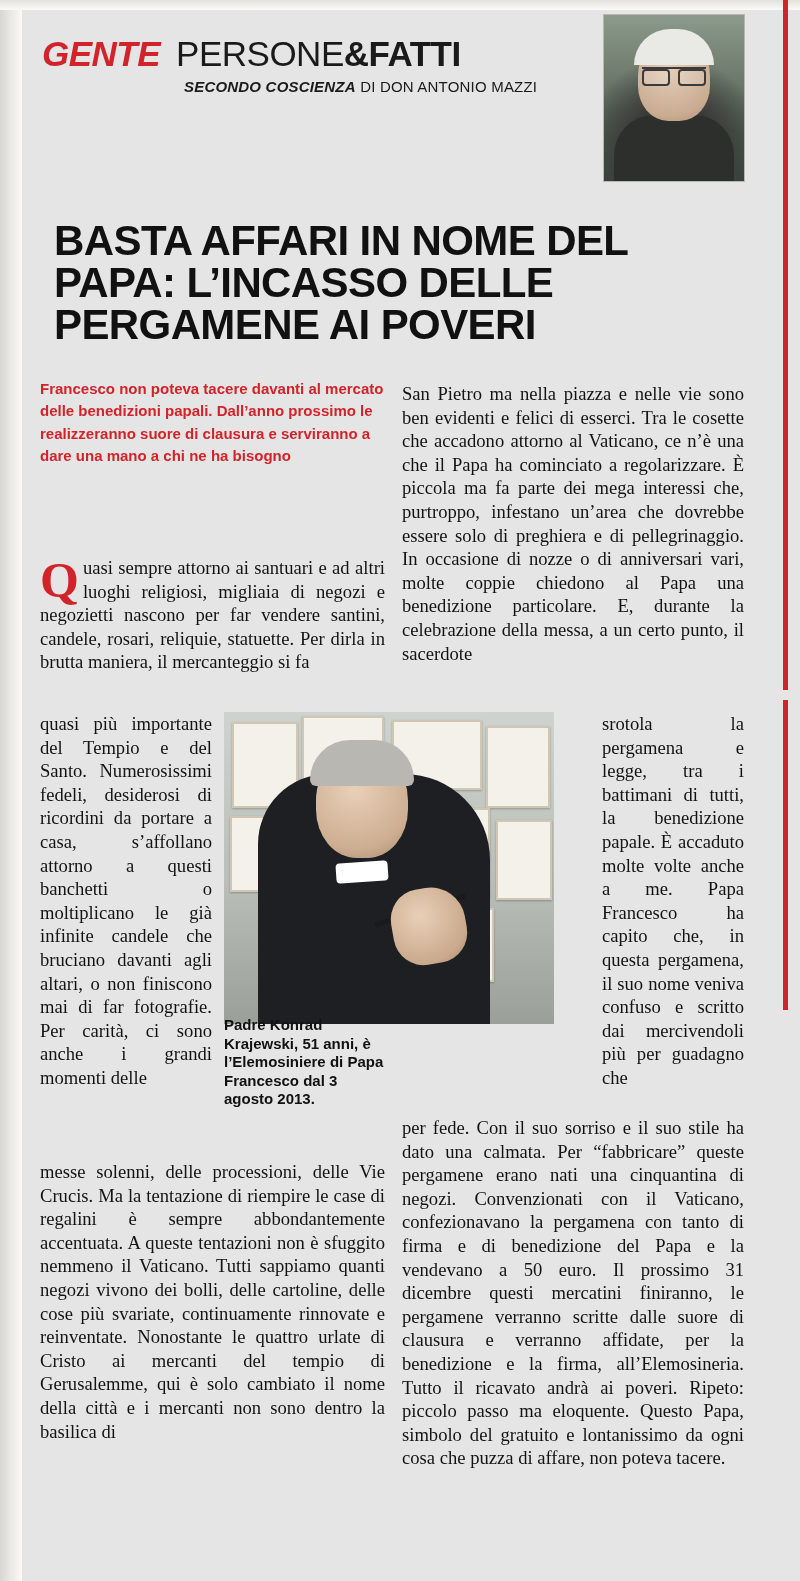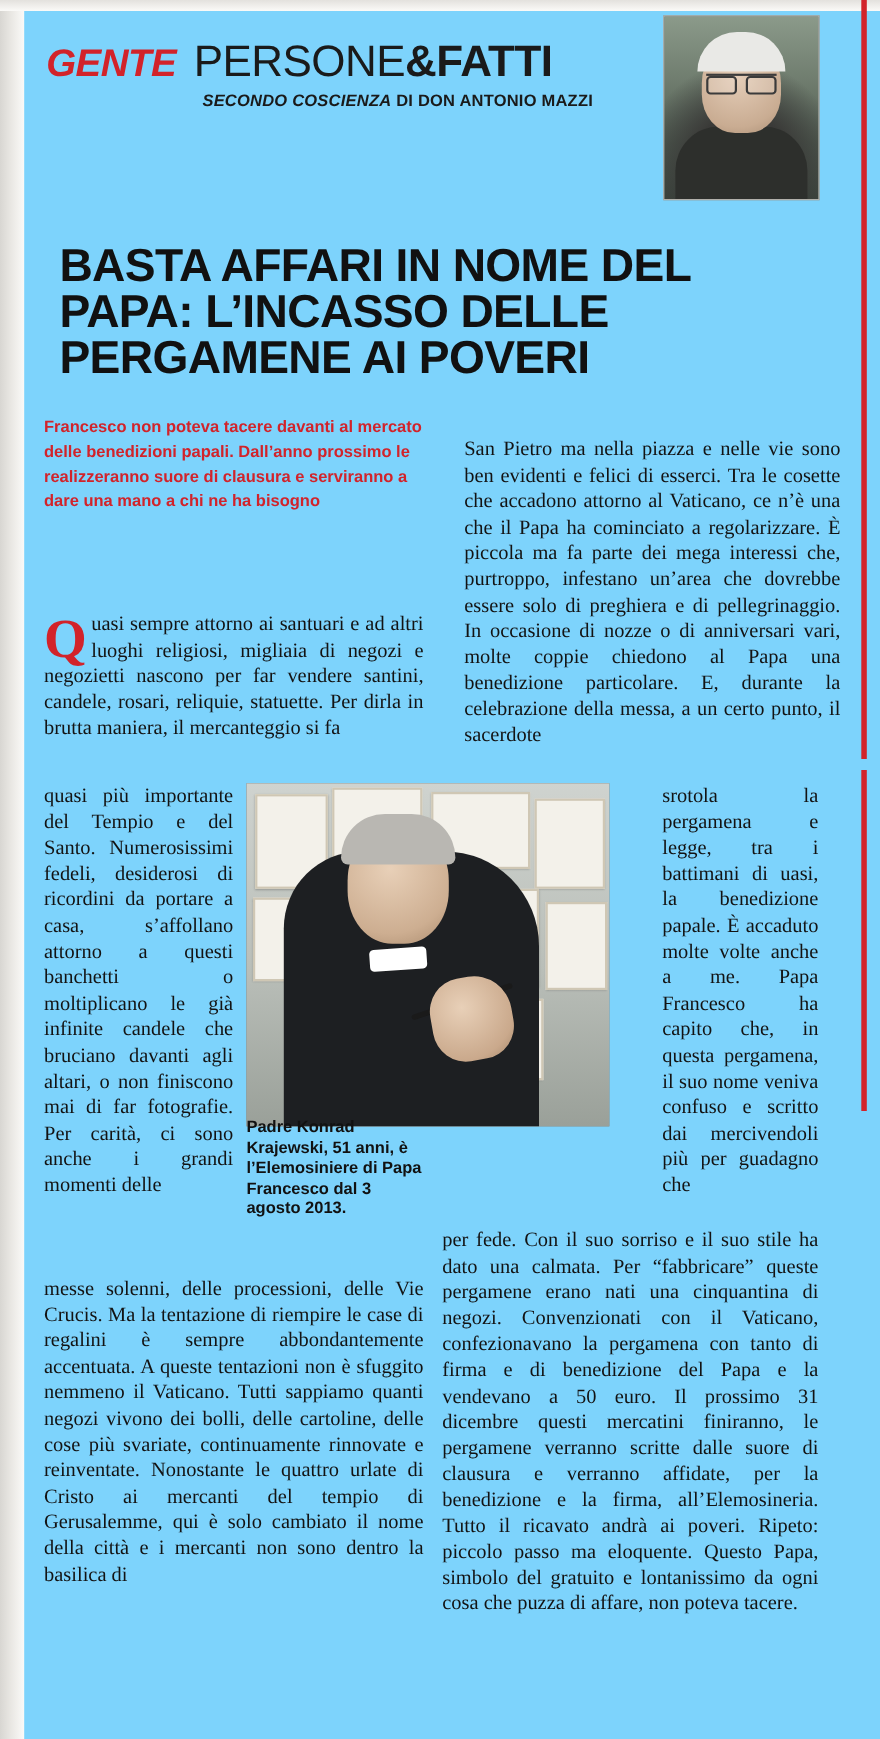--- a/index.html
+++ b/index.html
@@ -13,21 +13,21 @@
     position: relative;
     font-family: "Liberation Serif", serif;
     color: #111;
     overflow: hidden;
   }
 
   
   .page {
     position: absolute;
     inset: 0;
-    background: #7dd3fc;
+    background: #e5e5e5;
   }
 
   
   .scan-edge-left {
     position: absolute;
     left: 0; top: 0; bottom: 0;
     width: 22px;
     background: linear-gradient(to right, #d8d6d2 0%, #e9e7e3 45%, #fbfaf8 100%);
   }
   .scan-edge-top {
@@ -70,35 +70,35 @@
     font-family: "Liberation Sans", sans-serif;
     font-weight: bold;
     font-style: italic;
     font-size: 35px;
     color: #d2232a;
     letter-spacing: -0.5px;
   }
   .persone-fatti {
     font-family: "Liberation Sans", sans-serif;
     font-weight: normal;
-    font-size: 40px;
+    font-size: 35px;
     color: #1a1a1a;
     letter-spacing: -0.5px;
   }
   .persone-fatti b { font-weight: bold; }
   .masthead-line2 {
     margin-top: 4px;
     margin-left: 142px;
     font-family: "Liberation Sans", sans-serif;
     font-size: 15px;
     color: #1a1a1a;
     letter-spacing: 0.2px;
   }
   .masthead-line2 .bold { font-weight: bold; font-style: italic; text-align: center;}
-  .masthead-line2 .reg { font-weight: bold; text-align: center; }
+  .masthead-line2 .reg { font-weight: normal; text-align: center; }
 
   
   .author-photo {
     position: absolute;
     right: 55px;
     top: 14px;
     width: 140px;
     height: 166px;
     border: 1px solid #b9b6b1;
     background: #6e7c74;
@@ -220,23 +220,22 @@
     width: 172px;
   }
   .col-left-bottom {
     left: 40px;
     top: 1160px;
     width: 345px;
   }
 
   .col-right-top {
     left: 402px;
-    top: 397px;
+    top: 382px;
     width: 342px;
-    margin-left: 20px;
   }
   .col-right-narrow {
     left: 602px;
     top: 712px;
     width: 142px;
   }
   .col-right-bottom {
     left: 402px;
     top: 1072px;
     width: 342px;
@@ -396,21 +395,21 @@
 
   <div class="col col-left-bottom">
     <p>messe solenni, delle processioni, delle Vie Crucis. Ma la tentazione di riempire le case di regalini è sempre abbondantemente accentuata. A queste tentazioni non è sfuggito nemmeno il Vaticano. Tutti sappiamo quanti negozi vivono dei bolli, delle cartoline, delle cose più svariate, continuamente rinnovate e reinventate. Nonostante le quattro urlate di Cristo ai mercanti del tempio di Gerusalemme, qui è solo cambiato il nome della città e i mercanti non sono dentro la basilica di</p>
   </div>
 
   <div class="col col-right-top">
     <p>San Pietro ma nella piazza e nelle vie sono ben evidenti e felici di esserci. Tra le cosette che accadono attorno al Vaticano, ce n’è una che il Papa ha cominciato a regolarizzare. È piccola ma fa parte dei mega interessi che, purtroppo, infestano un’area che dovrebbe essere solo di preghiera e di pellegrinaggio. In occasione di nozze o di anniversari vari, molte coppie chiedono al Papa una benedizione particolare. E, durante la celebrazione della messa, a un certo punto, il sacerdote</p>
   </div>
 
   <div class="col col-right-narrow">
-    <p>srotola la pergamena e legge, tra i battimani di uasi, la benedizione papale. È accaduto molte volte anche a me. Papa Francesco ha capito che, in questa pergamena, il suo nome veniva confuso e scritto dai mercivendoli più per guadagno che</p>
+    <p>srotola la pergamena e legge, tra i battimani di tutti, la benedizione papale. È accaduto molte volte anche a me. Papa Francesco ha capito che, in questa pergamena, il suo nome veniva confuso e scritto dai mercivendoli più per guadagno che</p>
   </div>
 
   <div class="col col-right-bottom">
     <p>per fede. Con il suo sorriso e il suo stile ha dato una calmata. Per “fabbricare” queste pergamene erano nati una cinquantina di negozi. Convenzionati con il Vaticano, confezionavano la pergamena con tanto di firma e di benedizione del Papa e la vendevano a 50 euro. Il prossimo 31 dicembre questi mercatini finiranno, le pergamene verranno scritte dalle suore di clausura e verranno affidate, per la benedizione e la firma, all’Elemosineria. Tutto il ricavato andrà ai poveri. Ripeto: piccolo passo ma eloquente. Questo Papa, simbolo del gratuito e lontanissimo da ogni cosa che puzza di affare, non poteva tacere.</p>
   </div>
 
   <div class="photo">
     <div class="wall"></div>
     <div class="frame f1"></div>
     <div class="frame f2"></div>

